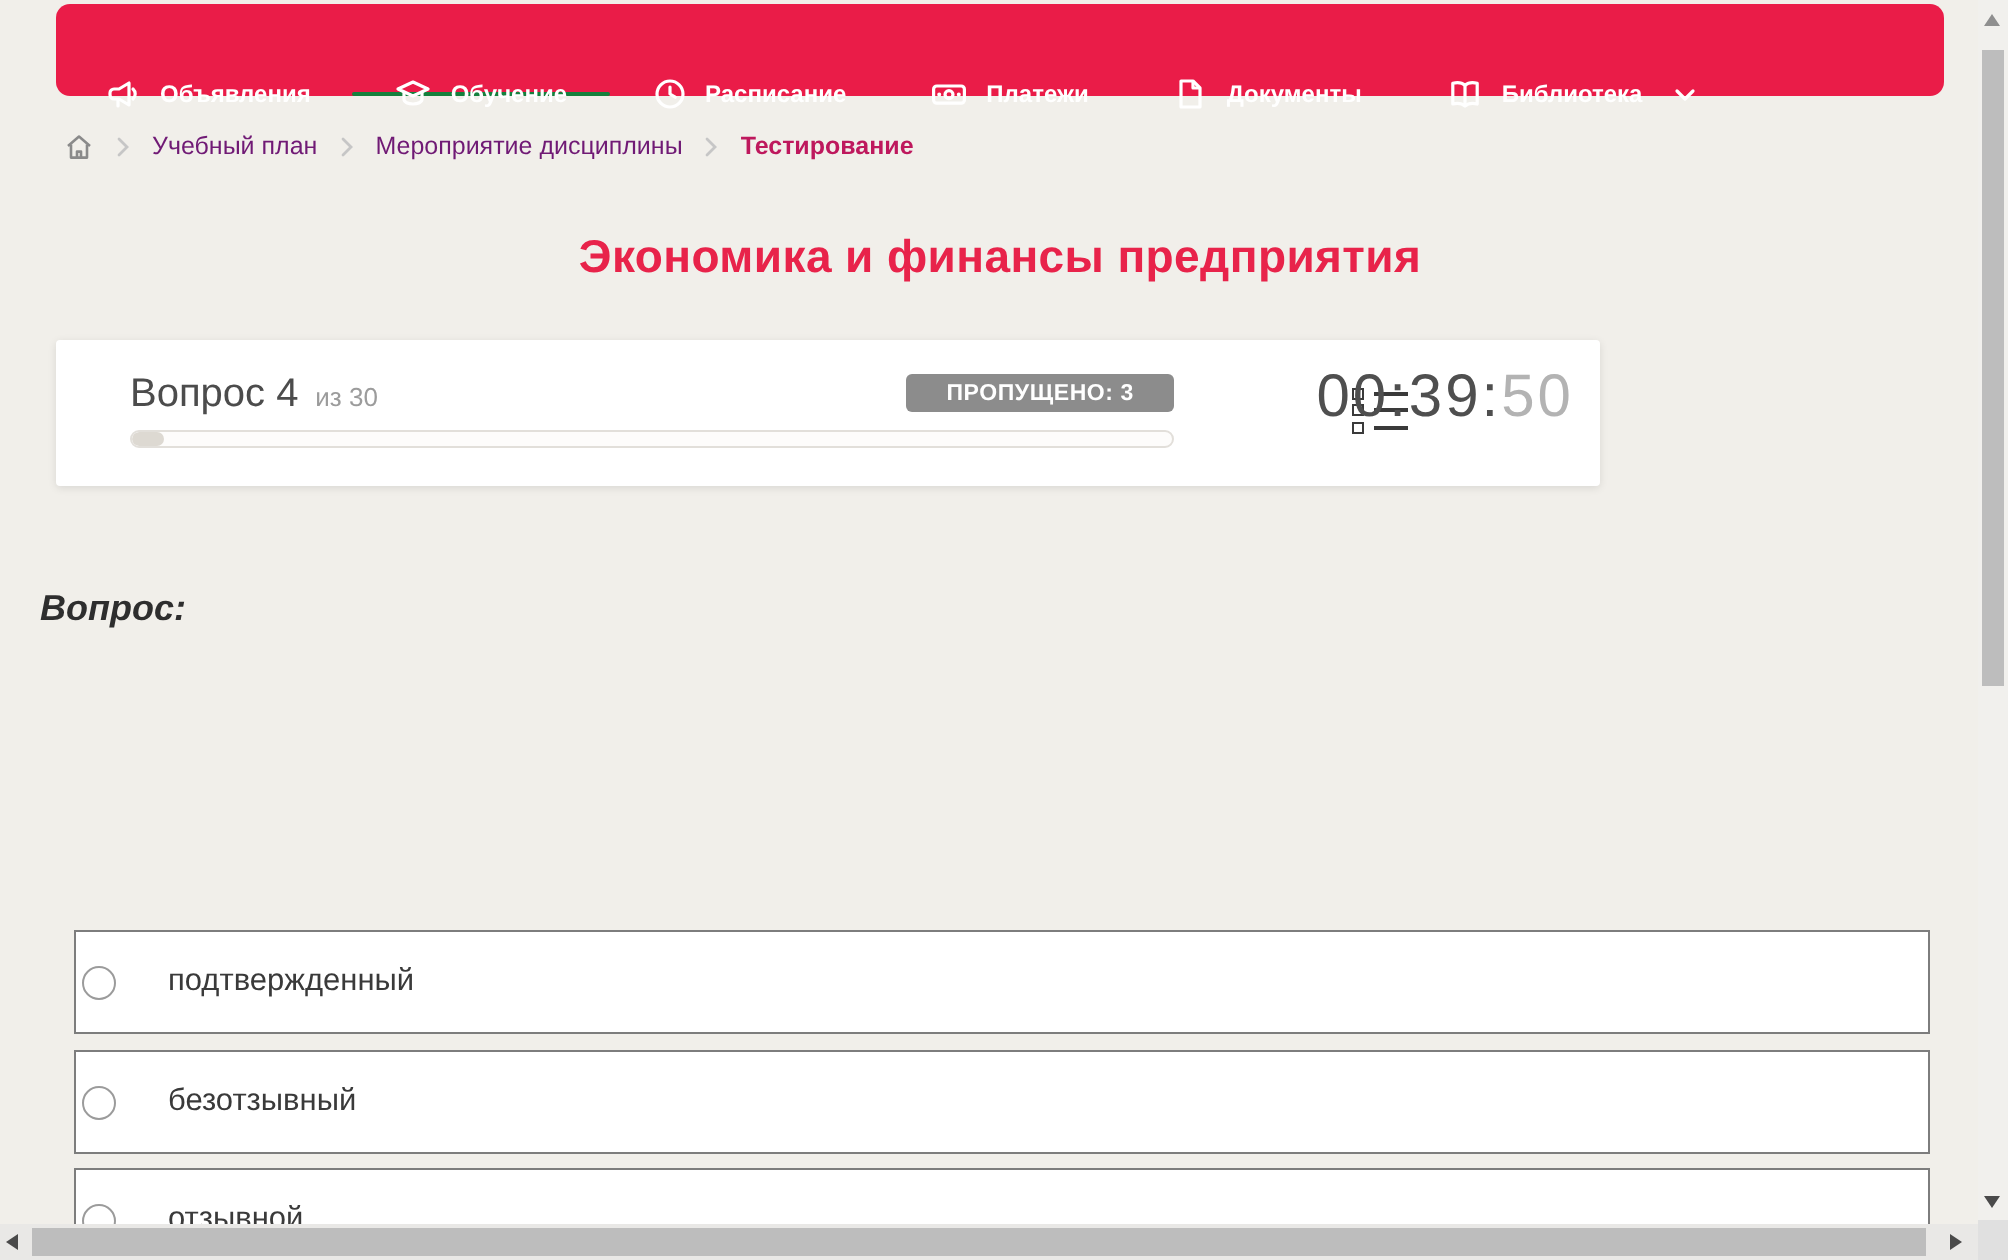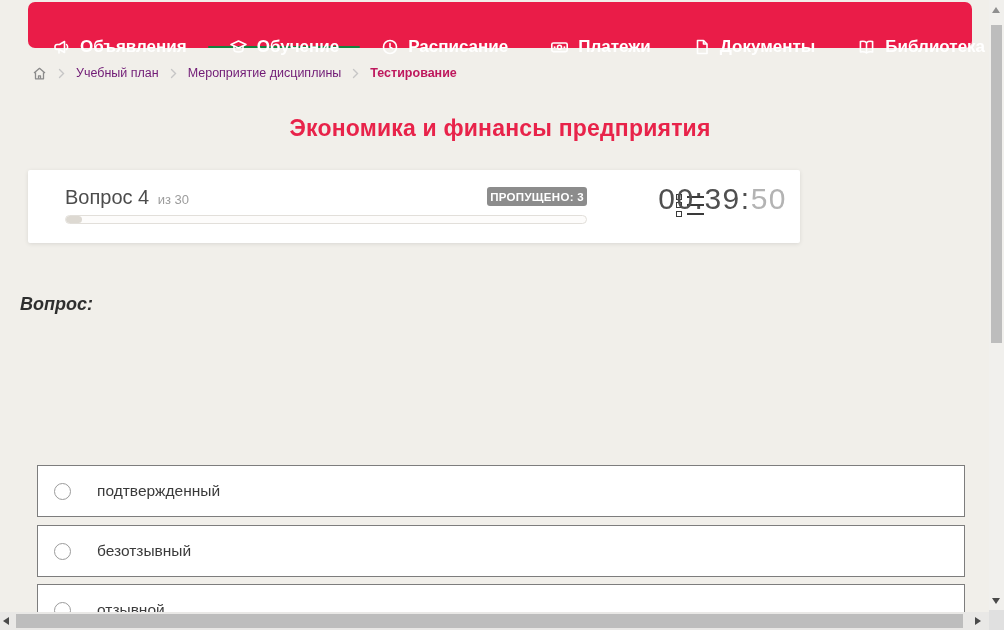--- a/index.html
+++ b/index.html
@@ -14,21 +14,21 @@
   
   .navbar {
     position:absolute; left:28px; top:2px; width:944px; height:46px;
     background:#ea1c48; border-radius:7px;
     display:flex; align-items:stretch; padding:0 4px;
   }
   .nav-item {
     display:flex; align-items:center; gap:9px;
     padding:0 21px; border:none; background:transparent; cursor:pointer;
     color:#fff; font-family:"Liberation Sans", sans-serif;
-    font-size:17px; font-weight:700; border-radius:8px; white-space:nowrap;margin-top:44px;
+    font-size:12px; font-weight:700; border-radius:8px; white-space:nowrap;margin-top:44px;
   }
   .nav-item.active { background:#15803d; }
   .nav-item svg { display:block; }
   .nav-chevron { margin-left:7px; display:flex; align-items:center; }
 
   
   .breadcrumb {
     position:absolute; left:32px; top:63px; height:20px;
     display:flex; align-items:center; gap:11px;
     font-size:12.5px; color:#9d9d9d;
@@ -52,21 +52,21 @@
     box-shadow:0 1px 4px rgba(0,0,0,0.10);
   }
   .q-row {
     position:absolute; left:37px; top:16px; width:522px;
     display:flex; justify-content:space-between; align-items:flex-start;
   }
   .q-num { font-size:20px; color:#4c4c4c; }
   .q-of  { font-size:13px; color:#9c9c9c; margin-left:4px; }
   .badge {
     background:#8c8c8c; color:#fff; font-size:11.5px; font-weight:700;
-    letter-spacing:0.3px; padding:4px 3px 3px; border-radius:3px; margin-top:1px;
+    letter-spacing:0.3px; padding:4px 20px 3px; border-radius:3px; margin-top:1px;
   }
   .progress {
     position:absolute; left:37px; top:45px; width:522px; height:9px;
     background:#fdfcfb; border:1px solid #e2dfda; border-radius:5px; overflow:hidden;
   }
   .progress-fill { height:100%; background:#ddd9d2; border-radius:5px; width:0; }
   .list-btn {
     position:absolute; left:646px; top:21px; width:32px; height:28px;
     background:none; border:none; cursor:pointer; padding:2px;
     display:flex; flex-direction:column; justify-content:space-between;
@@ -85,21 +85,21 @@
     position:absolute; left:20px; top:291px; width:900px;
     font-size:18px; color:#2e2e2e; line-height:26px;
   }
   .q-label { font-weight:700; font-style:italic; }
   .type-line { margin-top:34px; }
 
   
   .option {
     position:absolute; left:37px; width:928px; height:52px;
     background:#fff; border:1px solid #7d7d7d;
-    display:flex; align-items:center; padding-left:16px; gap:26px;
+    display:flex; align-items:center; padding-left:3px; gap:26px;
     cursor:pointer;
   }
   .option.o1 { top:465px; } .option.o2 { top:525px; } .option.o3 { top:584px; }
   .radio {
     width:17px; height:17px; border:1px solid #9b9b9b; border-radius:50%;
     background:#fff; flex:none; cursor:pointer;
   }
   .opt-label { font-size:15.5px; color:#3a3a3a; }
 
   

